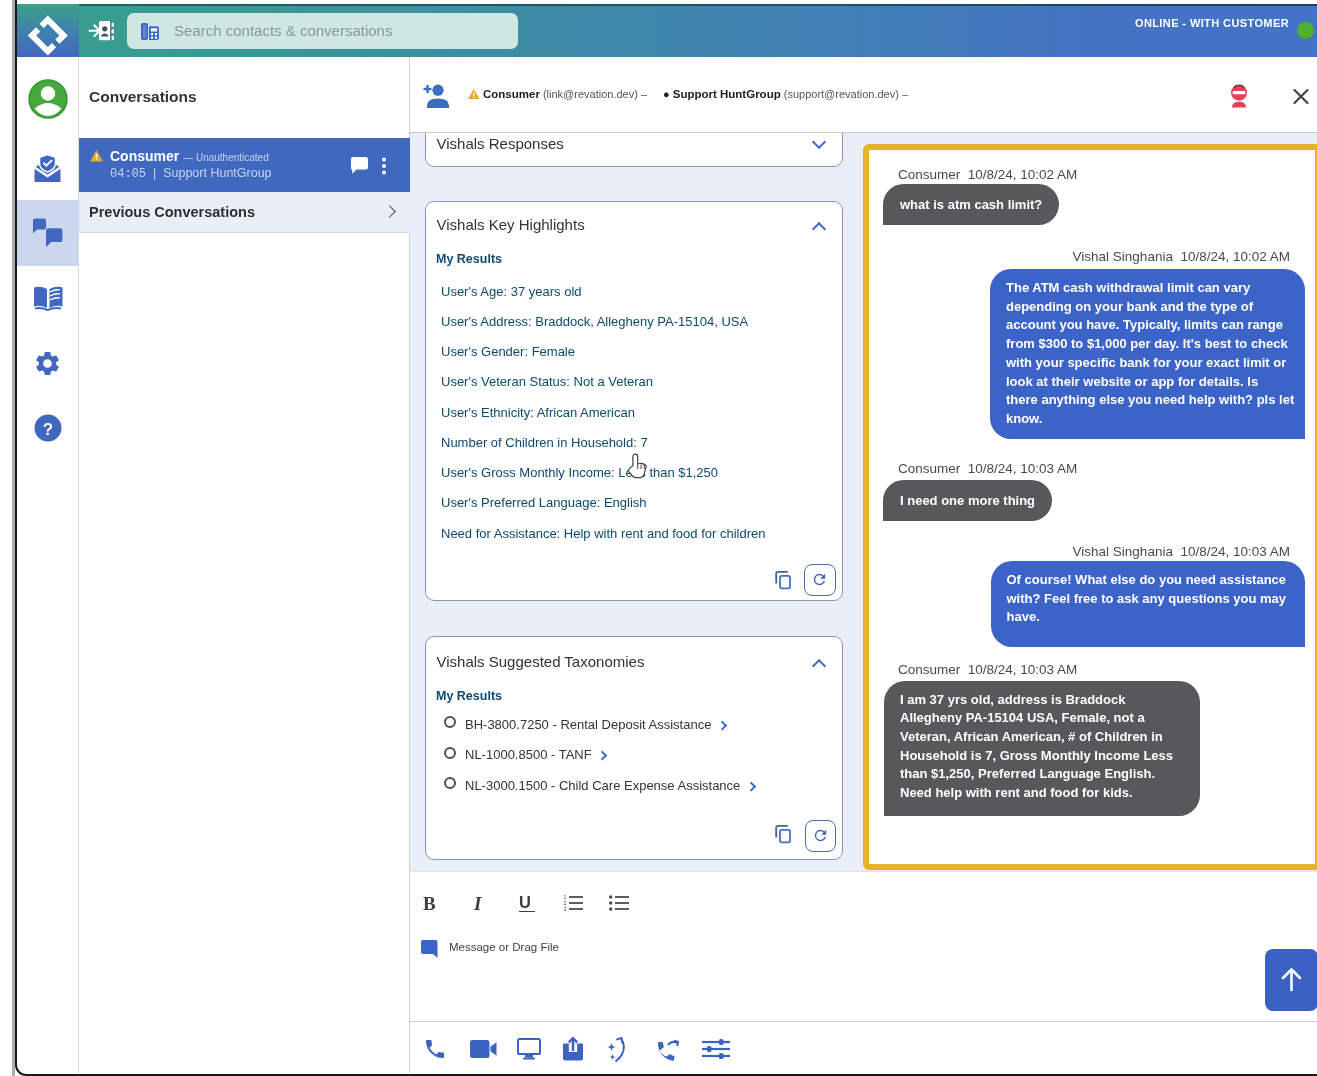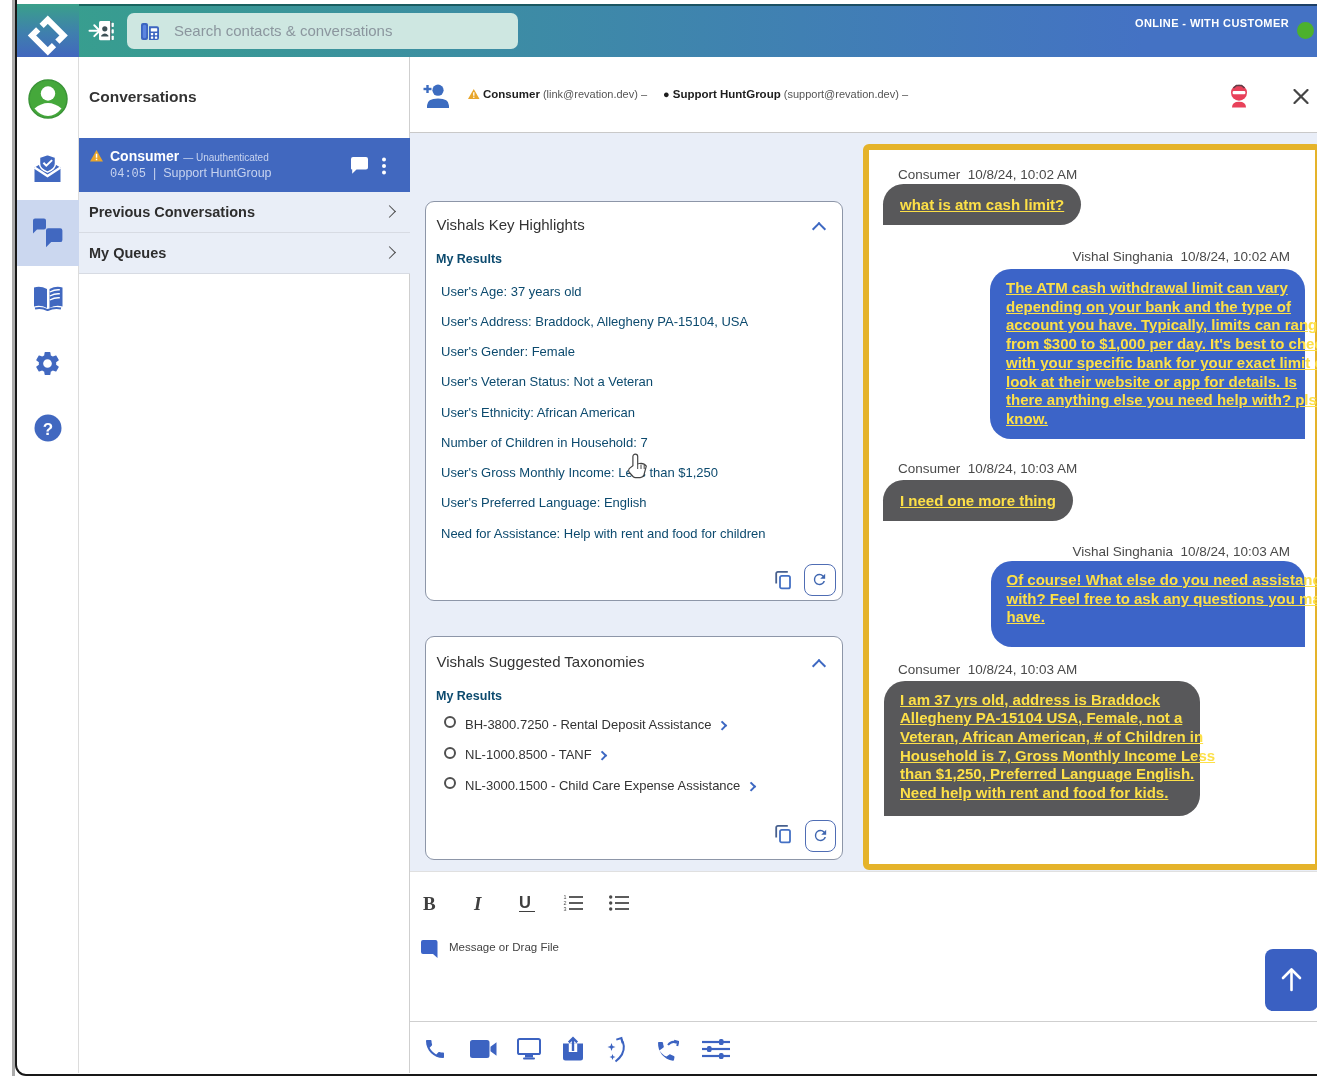--- a/index.html
+++ b/index.html
@@ -41,21 +41,21 @@
 .chev.up { transform:rotate(-135deg); }
 .chev.down { transform:rotate(45deg); }
 .icopy { position:absolute; }
 .refbtn { position:absolute; width:31.5px; height:31.5px; border:1.6px solid #4f6db4; border-radius:8px; display:flex; align-items:center; justify-content:center; background:#fff; }
 .radio { position:absolute; width:12px; height:12px; border:2.2px solid #4f4f4f; border-radius:50%; }
 .rlabel { position:absolute; left:39.5px; font-size:13px; color:#333; }
 .bchev { display:inline-block; width:6.5px; height:6.5px; border-right:2px solid #3d68c2; border-top:2px solid #3d68c2; transform:rotate(45deg); margin-left:4px; margin-bottom:1px; }
 
 #chatpanel { left:851px; top:144px; width:458px; height:726px; background:#fff; border:6px solid #e5b32a; border-radius:6px; }
 .msghead { position:absolute; font-size:13.5px; color:#4a4a4a; }
-.bub { position:absolute; color:#fde047; font-size:15px; font-weight:bold; line-height:18.7px; white-space:nowrap;text-decoration:underline; }
+.bub { position:absolute; color:#ffffff; font-size:13px; font-weight:bold; line-height:18.7px; white-space:nowrap; }
 .bub.short { white-space:nowrap; line-height:19px; }
 .bub.gray { background:#58585a; border-radius:21px 21px 21px 0; }
 .bub.blue { background:#3c64c8; border-radius:21px 21px 0 21px; }
 
 #composer { left:398px; top:871px; width:916px; height:202px; background:#fff; border-top:1px solid #e0e0e0; }
 #sendbtn { left:1253px; top:949px; width:53px; height:62px; background:#3a60c2; border-radius:8px; }
 #sep2 { left:398px; top:1021px; width:916px; height:1px; background:#cfcfcf; }
 #msgrow { left:437px; top:941px; font-size:11.5px; color:#424242; }
 </style>
 </head>
@@ -157,24 +157,20 @@
   <svg class="abs" style="left:369px;top:157px;" width="6" height="18" viewBox="0 0 6 18">
     <circle cx="3" cy="2.5" r="2" fill="#fff"></circle>
       <circle cx="3" cy="9" r="2" fill="#fff"></circle>
       <circle cx="3" cy="15.5" r="2" fill="#fff"></circle>
   </svg>
   <div class="abs" id="listrows">
     <div class="lrow">
         <span class="t">Previous Conversations</span>
         <span class="c"></span>
       </div>
-    <div class="lrow">
-        <span class="t">My Queues</span>
-        <span class="c"></span>
-      </div>
   </div>
   <div class="abs" id="chathead"></div>
 
   <svg class="abs" style="left:411px;top:83px;" width="26" height="25" viewBox="0 0 26 25">
     <circle cx="15" cy="7.2" r="5.6" fill="#3c6cc0"></circle>
     <path d="M4 22.5 q0 -7 11 -7 q11 0 11 7 v2.5 h-22 z" fill="#3c6cc0"></path>
     <g stroke="#3c6cc0" stroke-width="2.4">
         <line x1="4.5" y1="2" x2="4.5" y2="10"></line>
         <line x1="0.5" y1="6" x2="8.5" y2="6"></line>
       </g>
@@ -193,20 +189,24 @@
     <path d="M2 23.5 q0 -5.8 7 -5.8 q7 0 7 5.8 z" fill="#e8415a"></path>
   </svg>
 
   <svg class="abs" style="left:1281px;top:89px;" width="16" height="15" viewBox="0 0 16 15">
     <g stroke="#454545" stroke-width="2.2" stroke-linecap="round">
         <line x1="1.5" y1="1" x2="14.5" y2="14"></line>
         <line x1="14.5" y1="1" x2="1.5" y2="14"></line>
       </g>
   </svg>
   <div class="abs" id="midcol">
+    <div class="card" style="left:14.5px;top:-9px;width:418.5px;height:43px;">
+      <div class="cardtitle" style="top:10px;">Vishals Responses</div>
+      <div class="chev down" style="right:18px;top:12px;"></div>
+    </div>
     <div class="card" style="left:14.5px;top:68px;width:418.5px;height:400px;">
       <div class="cardtitle" style="top:14px;">Vishals Key Highlights</div>
       <div class="chev up" style="right:18px;top:22px;"></div>
       <div class="myres" style="top:50px;">My Results</div>
       <div class="abs" style="left:15.5px;top:74.5px;font-size:13px;color:#0c4a6e;line-height:30.25px;">
         User's Age: 37 years old<br>
         User's Address: Braddock, Allegheny PA-15104, USA<br>
         User's Gender: Female<br>
         User's Veteran Status: Not a Veteran<br>
         User's Ethnicity: African American<br>

